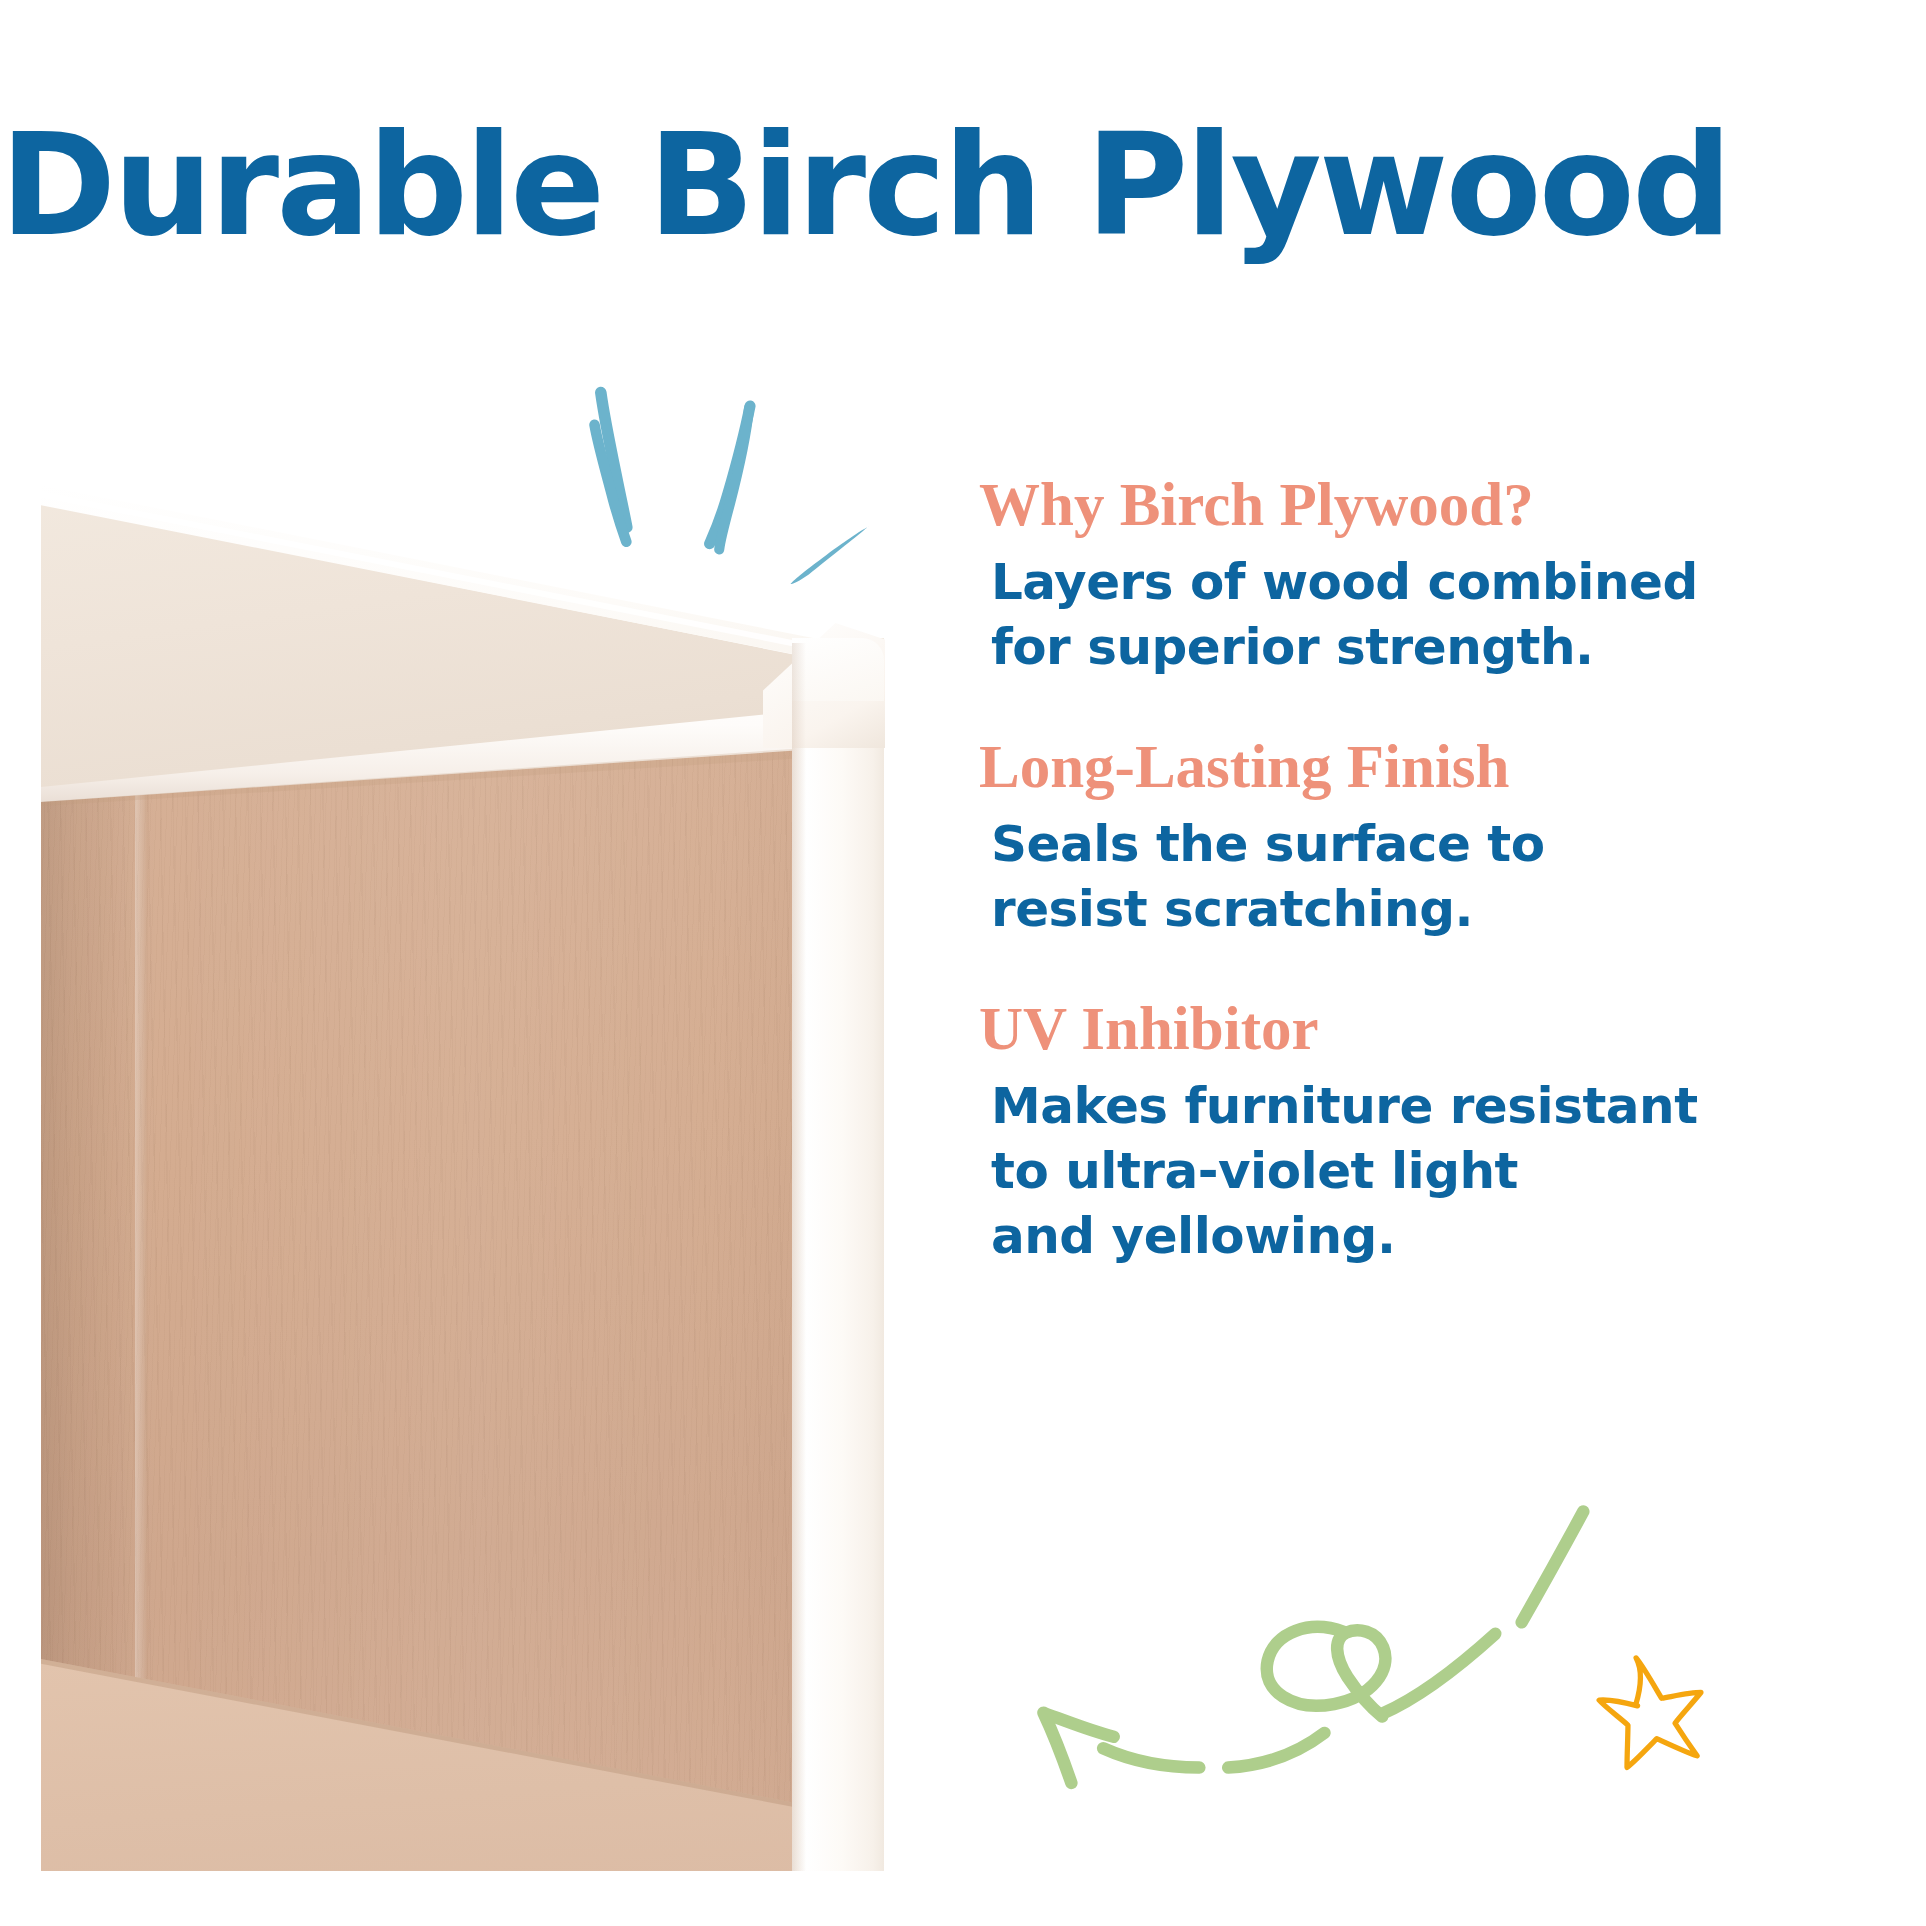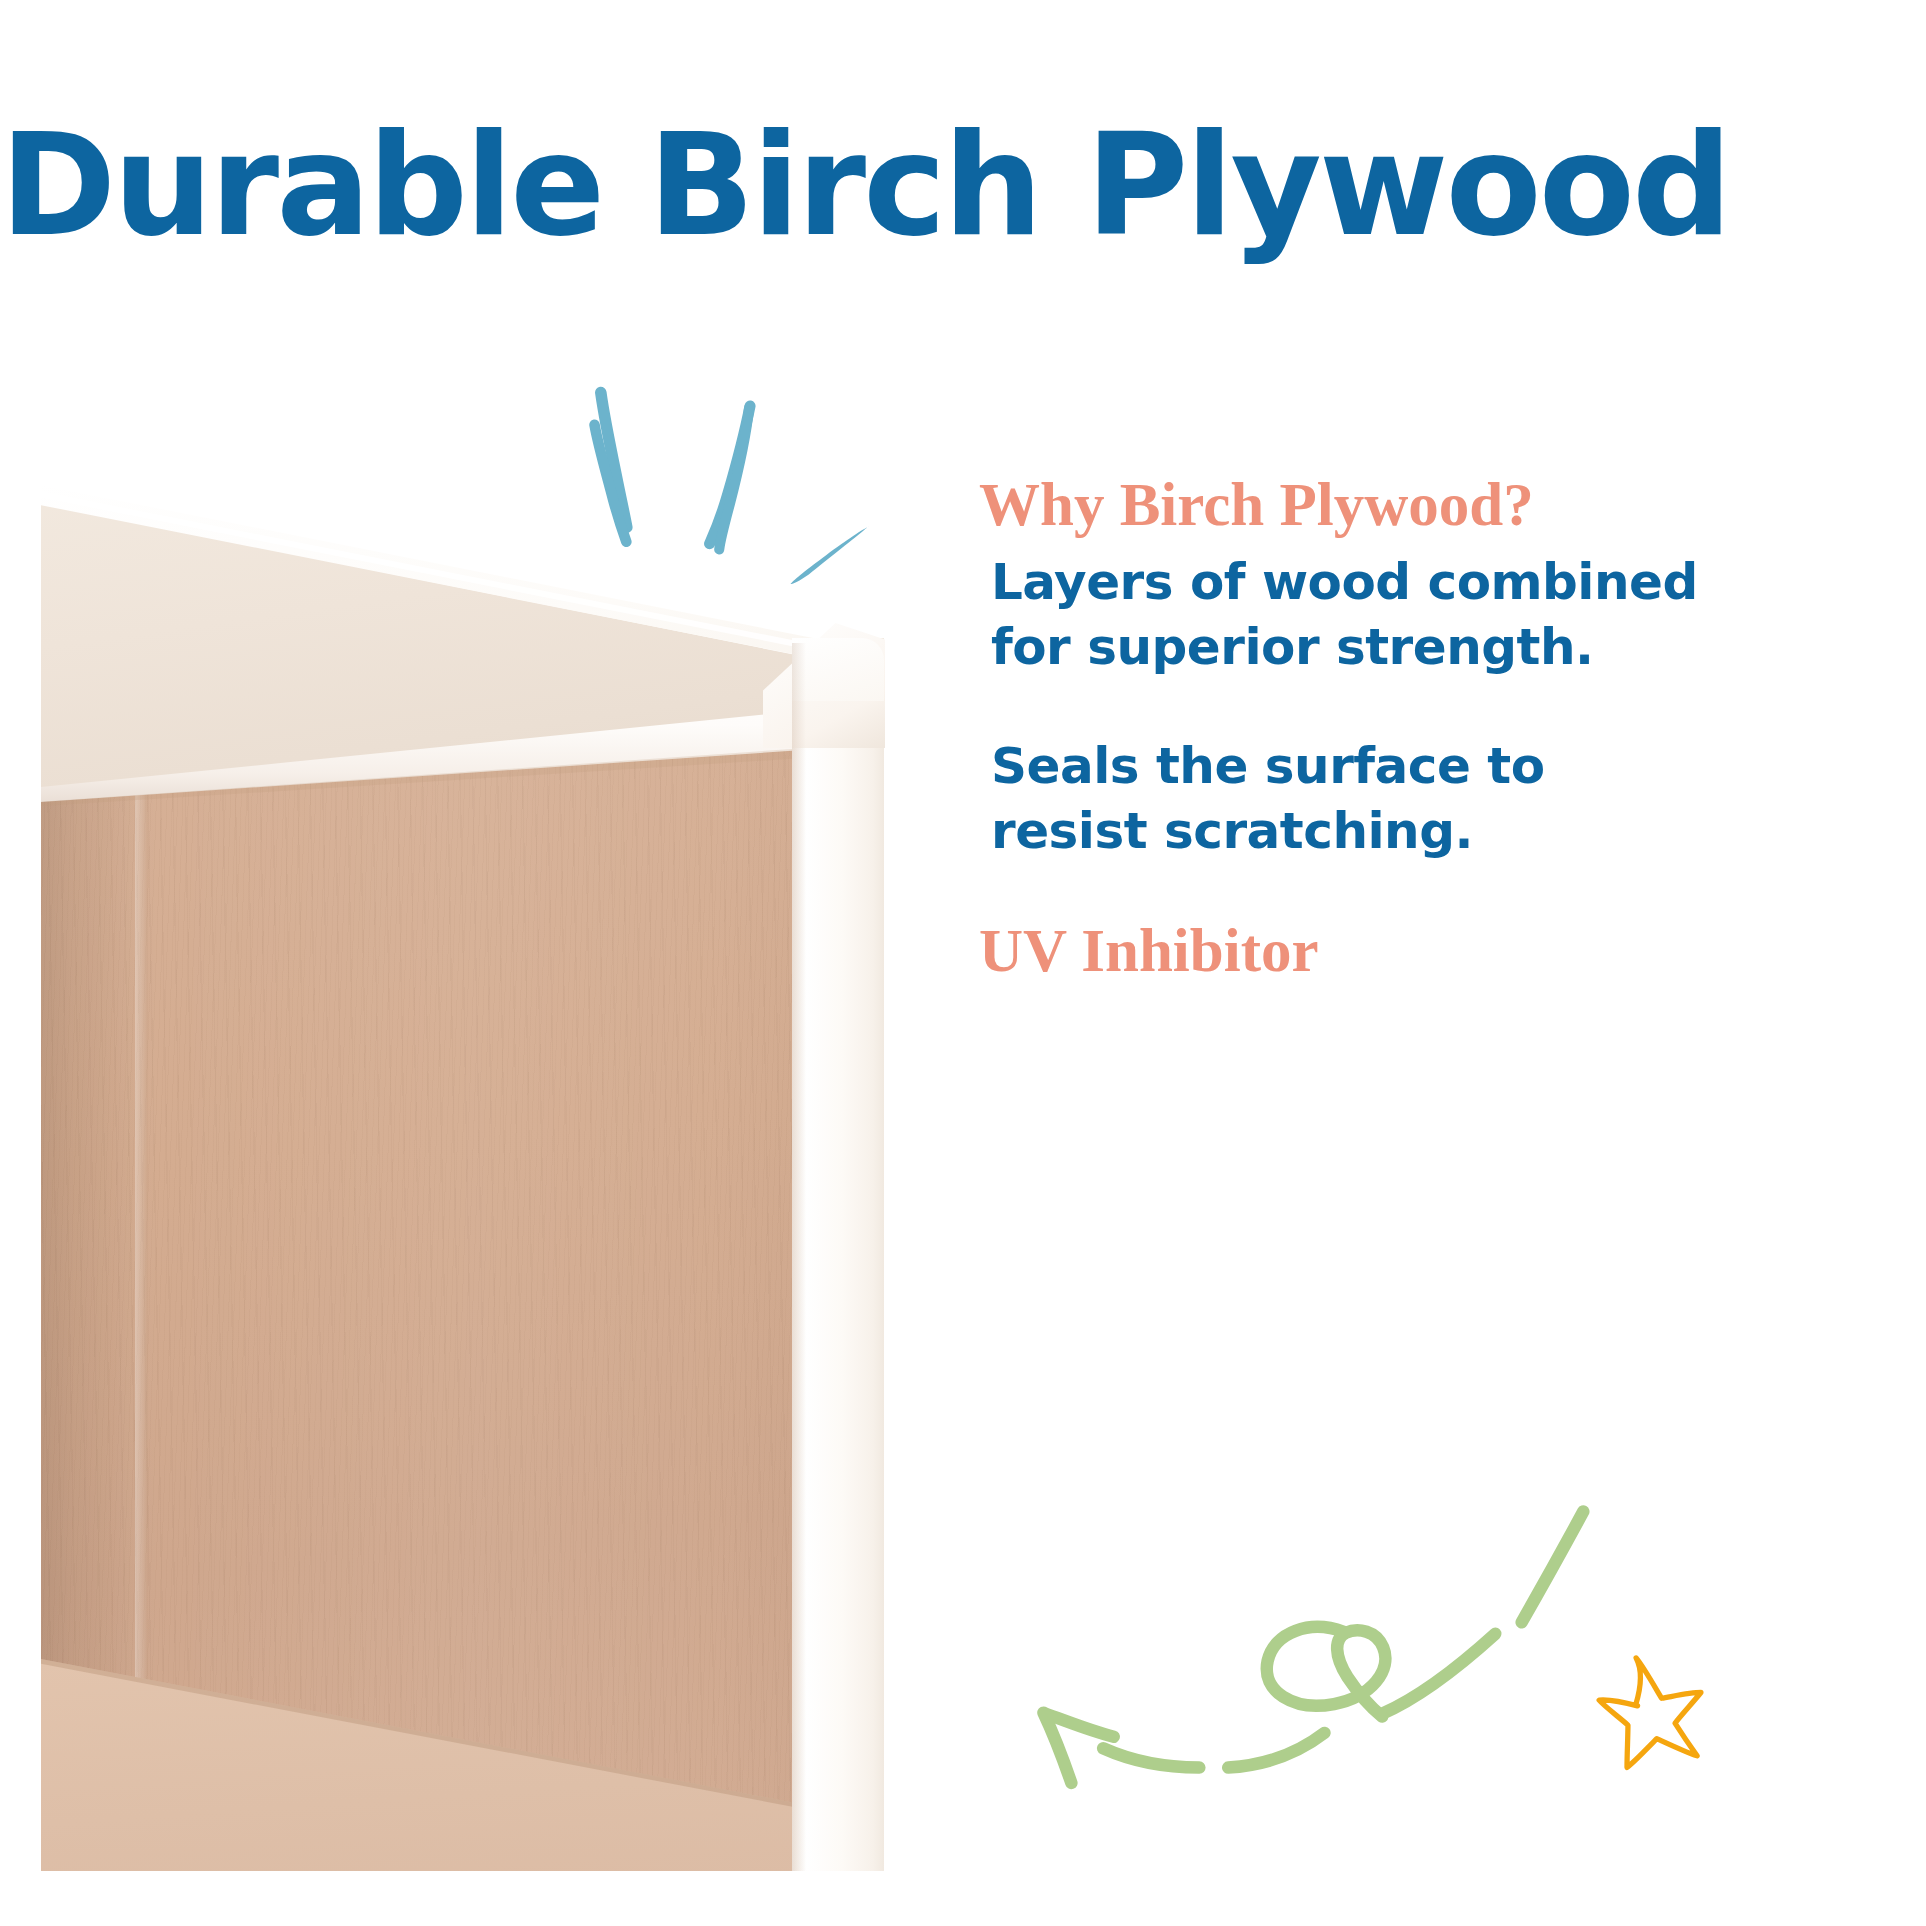--- a/index.html
+++ b/index.html
@@ -305,25 +305,27 @@
   </div>
 
   <div id="copy">
 
     <div class="blk">
       <h2>Why Birch Plywood?</h2>
       <p>Layers of wood combined<br>for superior strength.</p>
     </div>
 
     <div class="blk">
+      <h2>Long-Lasting Finish</h2>
       <p>Seals the surface to<br>resist scratching.</p>
     </div>
 
     <div class="blk">
       <h2>UV Inhibitor</h2>
+      <p>Makes furniture resistant<br>to ultra-violet light<br>and yellowing.</p>
     </div>
 
   </div>
 
   <div id="arrow">
     <svg width="568" height="433" viewBox="0 0 1180 900" fill="none">
 
       <path d="M1158 180 C 1120 250, 1070 340, 1030 410" stroke="#AECE8C" stroke-width="26" stroke-linecap="round" fill="none"></path>
 
       <path d="M975 434 C 880 520, 800 574, 740 600" stroke="#AECE8C" stroke-width="26" stroke-linecap="round" fill="none"></path>

